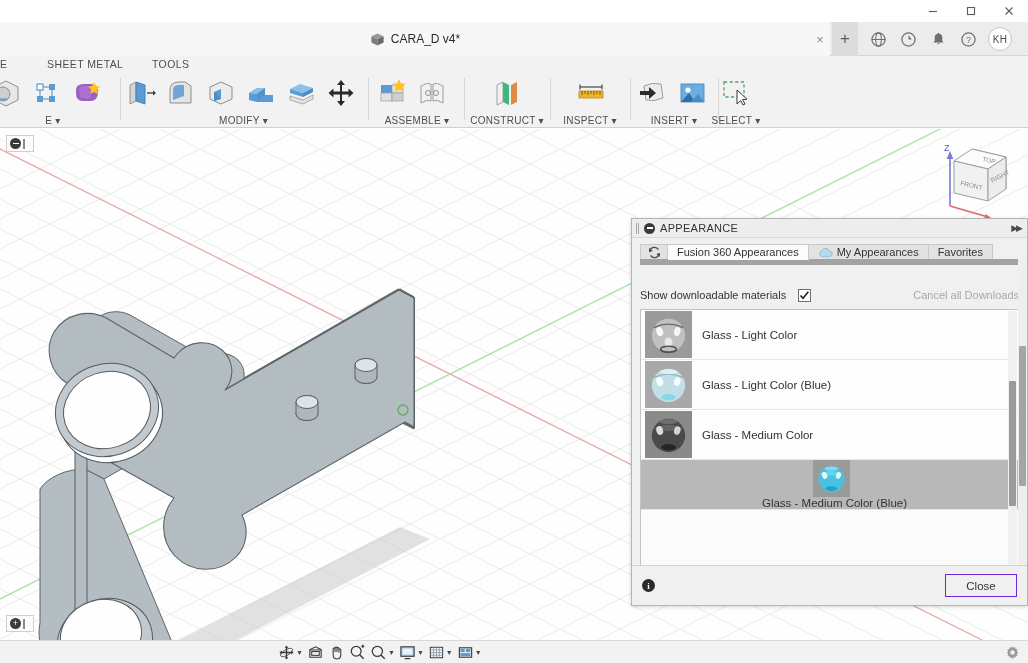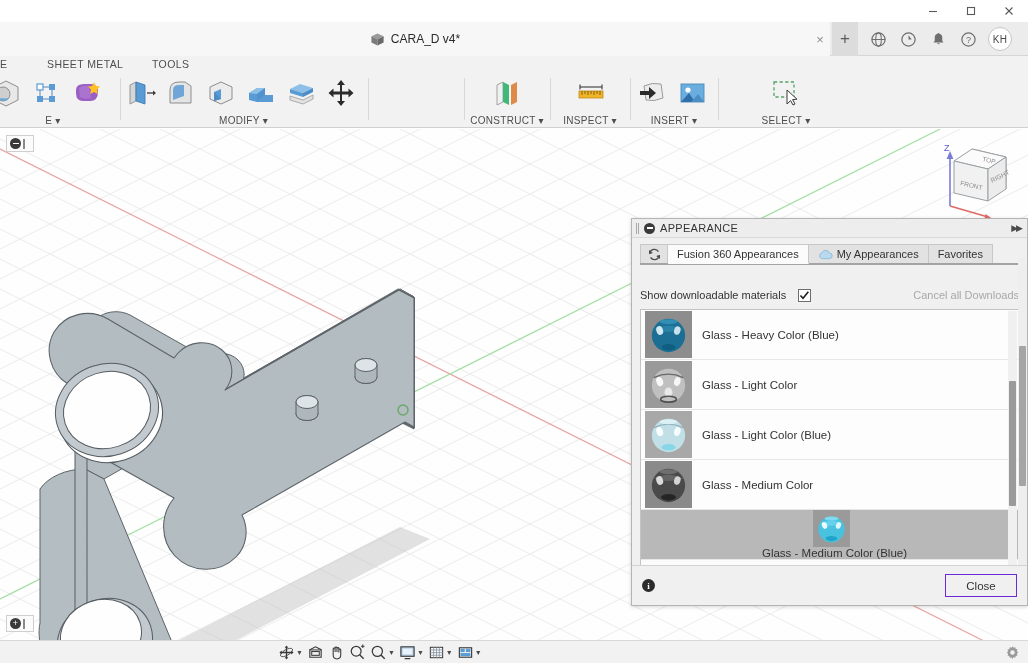--- a/index.html
+++ b/index.html
@@ -154,21 +154,21 @@
   .panel-collapse {
     width: 11px; height: 11px; border-radius: 50%; background: #3a3a3a;
     display: flex; align-items: center; justify-content: center;
   }
   .panel-collapse::after { content: ""; width: 6px; height: 1.5px; background: #fff; }
   .panel-title { font-size: 11px; color: #333; letter-spacing: .3px; }
   .panel-expand { position: absolute; right: 6px; top: 4px; color: #4a4a4a; font-size: 9px; letter-spacing: -2px; }
 
   .panel-body { position: relative; height: 347px; background: #f0f0f0; padding: 6px 8px 0 8px; }
 
-  .tabrow { display: flex; align-items: stretch; height: 21px; border-bottom: 2px solid #a3a3a3; }
+  .tabrow { display: flex; align-items: stretch; height: 21px; border-bottom: 6px solid #a3a3a3; }
   .tab-refresh {
     width: 28px; display: flex; align-items: center; justify-content: center;
     background: #e2e2e2; border: 1px solid #c8c8c8; border-bottom: none;
   }
   .ptab {
     display: flex; align-items: center; gap: 4px; padding: 0 9px;
     font-size: 11px; color: #333;
     background: #e2e2e2; border: 1px solid #c8c8c8; border-bottom: none;
     border-left: none;
   }
@@ -381,20 +381,42 @@
         <div class="rbtn">
           <svg width="30" height="30" viewBox="0 0 30 30">
             <path d="M15 2 L19 7 H16 V13.5 H22.5 V10.5 L27.5 15 L22.5 19.5 V16.5 H16 V23 H19 L15 28 L11 23 H14 V16.5 H7.5 V19.5 L2.5 15 L7.5 10.5 V13.5 H14 V7 H11 Z" fill="#2b2b2b"></path>
           </svg>
         </div>
       </div>
       <div class="rlabel">MODIFY ▾</div>
     </div>
     <div class="rsep" style="left:368px;"></div>
 
+    <div class="rgroup" style="left:372px; width:90px;">
+      <div class="rbtns">
+        <div class="rbtn">
+          <svg width="34" height="34" viewBox="0 0 34 34">
+            <rect x="6" y="9" width="11" height="8" fill="#5b9bd5"></rect>
+            <rect x="17" y="9" width="11" height="8" fill="#e2e2e2" stroke="#9a9a9a" stroke-width=".7"></rect>
+            <rect x="6" y="17" width="11" height="8" fill="#e2e2e2" stroke="#9a9a9a" stroke-width=".7"></rect>
+            <rect x="17" y="17" width="11" height="8" fill="#cfcfcf" stroke="#9a9a9a" stroke-width=".7"></rect>
+            <polygon points="24,3 25.9,7.2 30.5,7.8 27.2,11 28,15.6 24,13.4 20,15.6 20.8,11 17.5,7.8 22.1,7.2" fill="#ffc21f"></polygon>
+          </svg>
+        </div>
+        <div class="rbtn">
+          <svg width="34" height="34" viewBox="0 0 34 34">
+            <path d="M6 10 q6-4 10-2 v17 q-4-2-10 2 z" fill="#f2f2f2" stroke="#9a9a9a" stroke-width="1"></path>
+            <path d="M28 10 q-6-4-10-2 v17 q4-2 10 2 z" fill="#f2f2f2" stroke="#9a9a9a" stroke-width="1"></path>
+            <circle cx="13" cy="17" r="2.5" fill="none" stroke="#8d8d8d" stroke-width="1"></circle>
+            <circle cx="21" cy="17" r="2.5" fill="none" stroke="#8d8d8d" stroke-width="1"></circle>
+          </svg>
+        </div>
+      </div>
+      <div class="rlabel">ASSEMBLE ▾</div>
+    </div>
     <div class="rsep" style="left:464px;"></div>
 
     <div class="rgroup" style="left:466px; width:82px;">
       <div class="rbtns" style="padding-left:22px;">
         <div class="rbtn">
           <svg width="34" height="34" viewBox="0 0 34 34">
             <polygon points="6,9 12,6 12,26 6,29" fill="#f0f0f0" stroke="#9a9a9a" stroke-width=".9"></polygon>
             <polygon points="12,6 18,9 18,29 12,26" fill="#3fb87a"></polygon>
             <polygon points="20,9 26,6 26,26 20,29" fill="#e08a4a"></polygon>
           </svg>
@@ -442,21 +464,21 @@
             <circle cx="13" cy="14" r="2.6" fill="#fdfdfd"></circle>
             <polygon points="6,26 14,17 20,26" fill="#2f6ea8"></polygon>
             <polygon points="16,26 23,18 29,26" fill="#4a8ec4"></polygon>
           </svg>
         </div>
       </div>
       <div class="rlabel">INSERT ▾</div>
     </div>
     <div class="rsep" style="left:718px;"></div>
 
-    <div class="rgroup" style="left:750px; width:72px;">
+    <div class="rgroup" style="left:700px; width:72px;">
       <div class="rbtns" style="padding-left:16px;">
         <div class="rbtn">
           <svg width="34" height="34" viewBox="0 0 34 34">
             <rect x="5" y="6" width="20" height="15" fill="none" stroke="#56a06a" stroke-width="1.3" stroke-dasharray="3.2,2.4"></rect>
             <path d="M18 14 L18 28 L21.6 24.6 L24 29 L26 28 L23.6 23.6 L28 23.2 Z" fill="#fdfdfd" stroke="#3a3a3a" stroke-width="1"></path>
           </svg>
         </div>
       </div>
       <div class="rlabel">SELECT ▾</div>
     </div>
@@ -963,32 +985,20 @@
         <span class="cb">
           <svg width="11" height="11" viewBox="0 0 12 12">
             <polyline points="1.6,6 4.4,9 10.2,2" fill="none" stroke="#1c1c1c" stroke-width="1.7"></polyline>
           </svg>
         </span>
         <span class="cancel">Cancel all Downloads</span>
       </div>
 
       <div class="listbox">
 
-        <div class="mat-row">
-          <svg class="mat-thumb" viewBox="0 0 48 48">
-            <rect width="48" height="48" fill="#8d8d8d"></rect>
-            <circle cx="24" cy="25" r="17" fill="#1b6f94"></circle>
-            <path d="M9 19 q15-8 30 0 q-15 5-30 0 z" fill="#2d87ab" opacity=".8"></path>
-            <ellipse cx="15" cy="20" rx="3.4" ry="4.6" fill="#dff0f7" opacity=".92" transform="rotate(-18 15 20)"></ellipse>
-            <ellipse cx="33" cy="20" rx="3.2" ry="4.4" fill="#dff0f7" opacity=".88" transform="rotate(18 33 20)"></ellipse>
-            <ellipse cx="24" cy="37" rx="7" ry="3.2" fill="#0e5a7d" opacity=".8"></ellipse>
-            <ellipse cx="24" cy="11" rx="9" ry="2.6" fill="#3fa3c9" opacity=".6"></ellipse>
-          </svg>
-          <span class="mat-name">Glass - Heavy Color (Blue)</span>
-        </div>
 
         <div class="mat-row">
           <svg class="mat-thumb" viewBox="0 0 48 48">
             <rect width="48" height="48" fill="#9a9a9a"></rect>
             <circle cx="24" cy="25" r="17" fill="#cfcfcf" opacity=".72"></circle>
             <path d="M9 17 q15-7 30 0" fill="none" stroke="#4a4a4a" stroke-width="1.3" opacity=".75"></path>
             <ellipse cx="15" cy="21" rx="3.4" ry="4.8" fill="#fbfbfb" opacity=".95" transform="rotate(-18 15 21)"></ellipse>
             <ellipse cx="33" cy="21" rx="3.2" ry="4.6" fill="#fbfbfb" opacity=".92" transform="rotate(18 33 21)"></ellipse>
             <ellipse cx="24" cy="32" rx="4" ry="5" fill="#f2f2f2" opacity=".8"></ellipse>
             <ellipse cx="24" cy="39" rx="8" ry="3" fill="none" stroke="#3a3a3a" stroke-width="1.6" opacity=".82"></ellipse>

